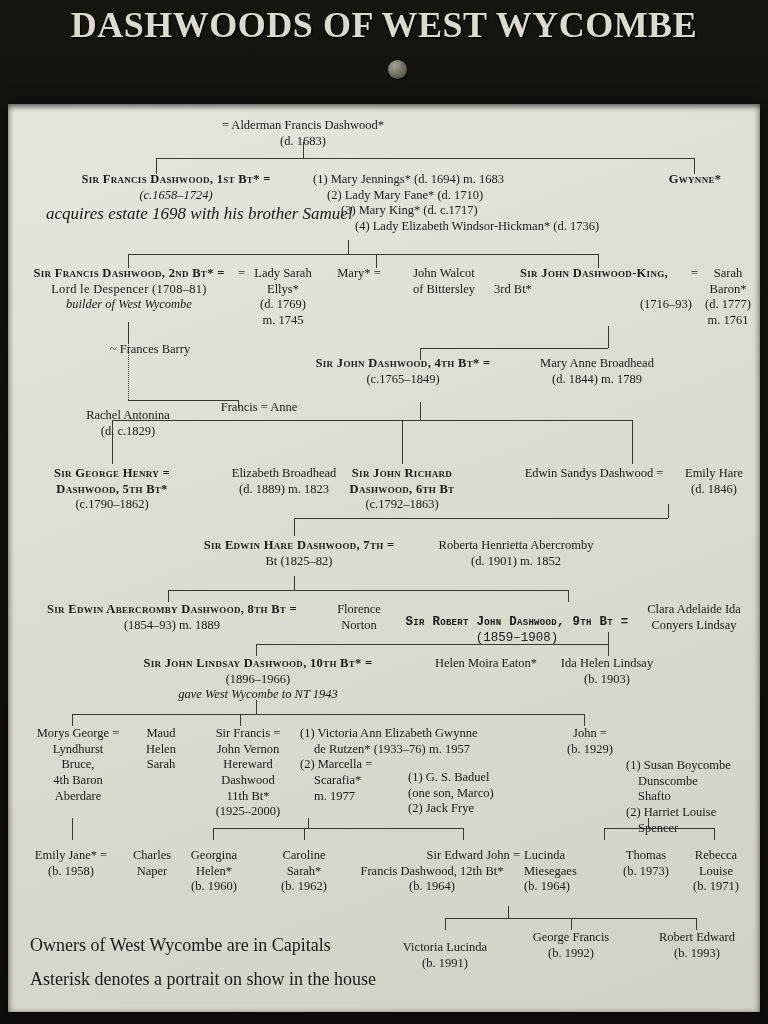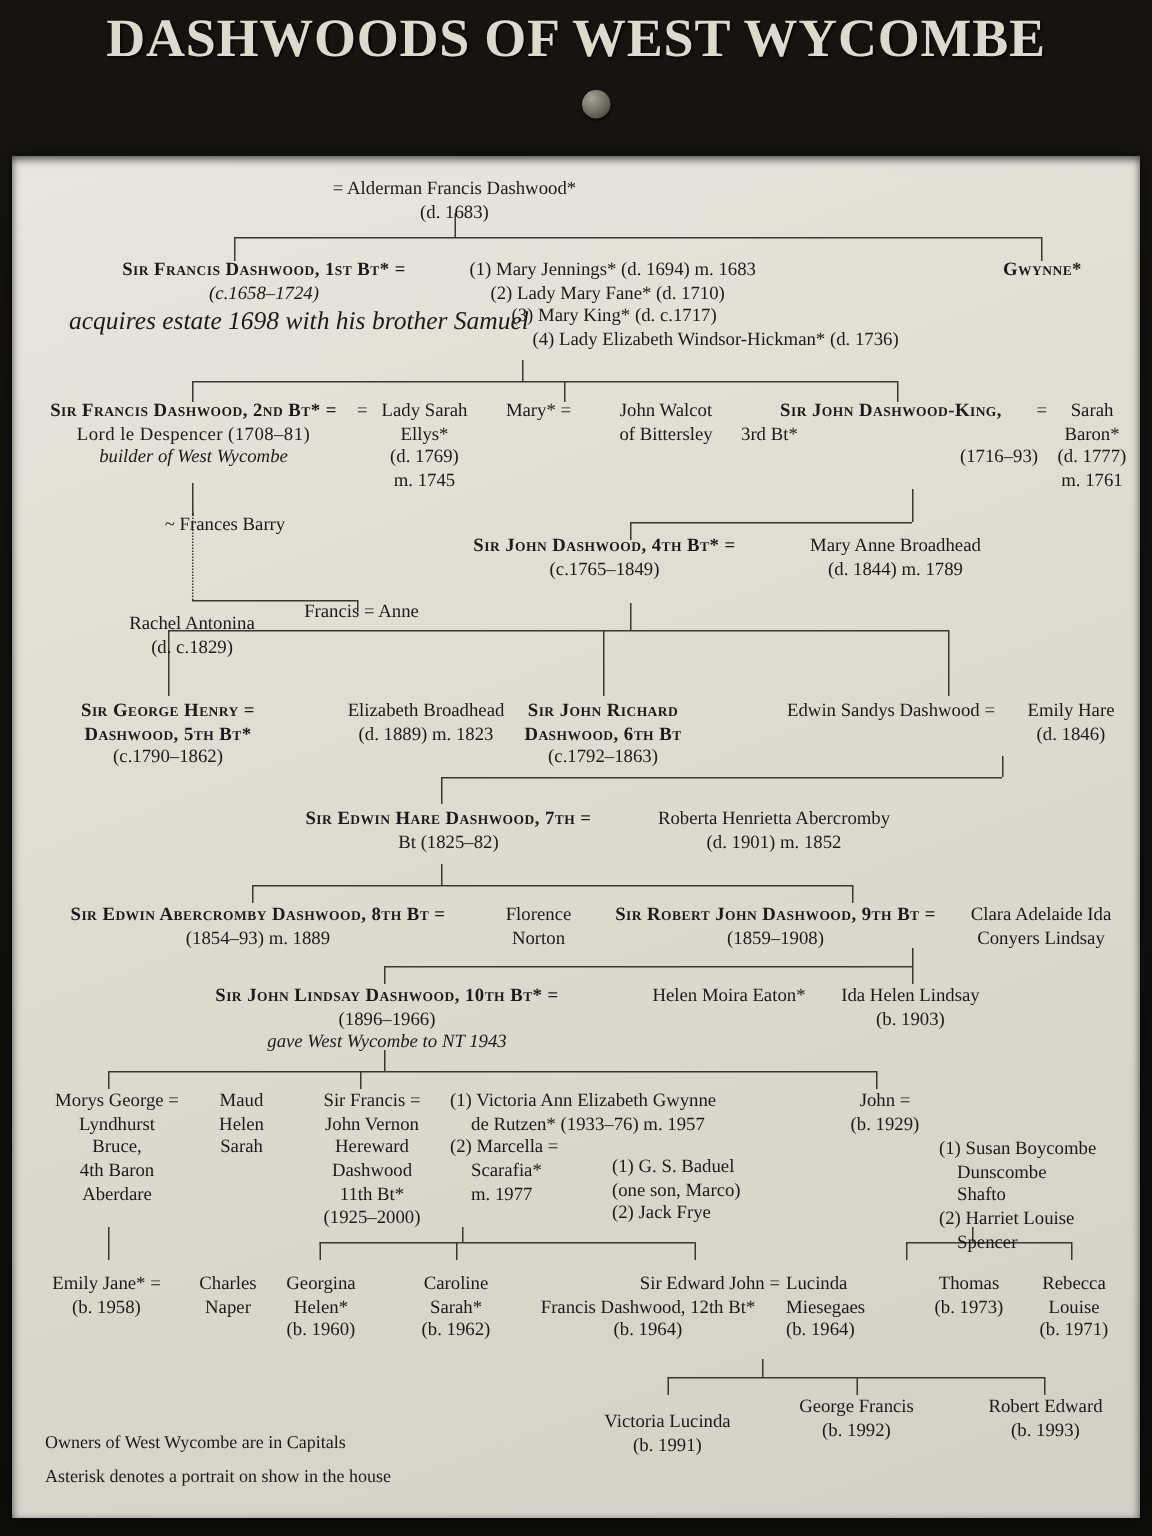--- a/index.html
+++ b/index.html
@@ -74,21 +74,21 @@
     border-left: 1px dotted #3a3630;
   }
   .eq {
     position: absolute;
     font-size: 12.5px;
   }
   #legend {
     position: absolute;
     left: 22px;
     bottom: 16px;
-    font-size: 12px;
+    font-size: 18px;
     line-height: 1.9;
     margin-top: 17px;
   }
 </style>
 </head>
 <body>
 
 <div id="board">
 
   <div id="title">DASHWOODS OF WEST WYCOMBE</div>
@@ -223,21 +223,21 @@
 
     <div class="node" style="left:62px; top:238px; width:160px;">
       <span class="ln">~ Frances Barry</span>
     </div>
 
     <div class="node" style="left:40px; top:304px; width:160px;">
       <span class="ln">Rachel Antonina</span>
       <span class="ln">(d. c.1829)</span>
     </div>
 
-    <div class="node" style="left:178px; top:296px; width:110px;">
+    <div class="node" style="left:196px; top:296px; width:110px;">
       <span class="ln">Francis = Anne</span>
     </div>
 
     <div class="node" style="left:290px; top:252px; width:210px;">
       <span class="ln sc">Sir John Dashwood, 4th Bt* =</span>
       <span class="ln">(c.1765–1849)</span>
     </div>
 
     <div class="node" style="left:504px; top:252px; width:170px;">
       <span class="ln">Mary Anne Broadhead</span>
@@ -283,21 +283,21 @@
     <div class="node" style="left:10px; top:498px; width:308px;">
       <span class="ln sc">Sir Edwin Abercromby Dashwood, 8th Bt =</span>
       <span class="ln">(1854–93) m. 1889</span>
     </div>
 
     <div class="node" style="left:314px; top:498px; width:74px;">
       <span class="ln">Florence</span>
       <span class="ln">Norton</span>
     </div>
 
-    <div class="node" style="left:384px; top:498px; width:250px;">
+    <div class="node" style="left:384px; top:511px; width:250px;font-family:Liberation Mono, monospace;">
       <span class="ln sc">Sir Robert John Dashwood, 9th Bt =</span>
       <span class="ln">(1859–1908)</span>
     </div>
 
     <div class="node" style="left:624px; top:498px; width:124px;">
       <span class="ln">Clara Adelaide Ida</span>
       <span class="ln">Conyers Lindsay</span>
     </div>
 
     <div class="node" style="left:100px; top:552px; width:300px;">

